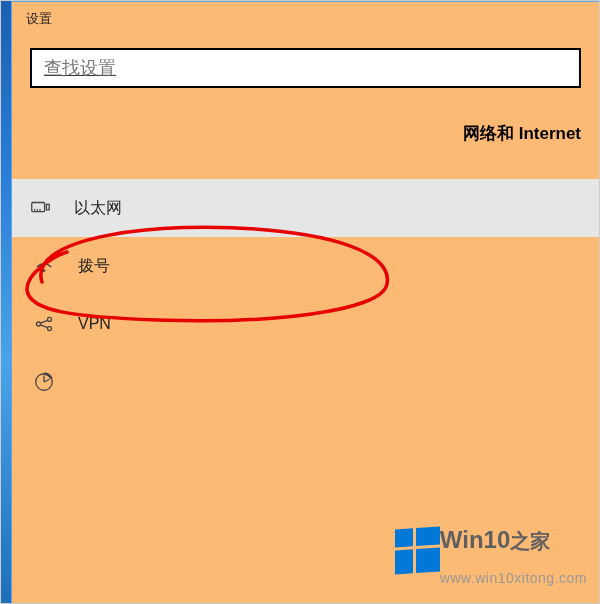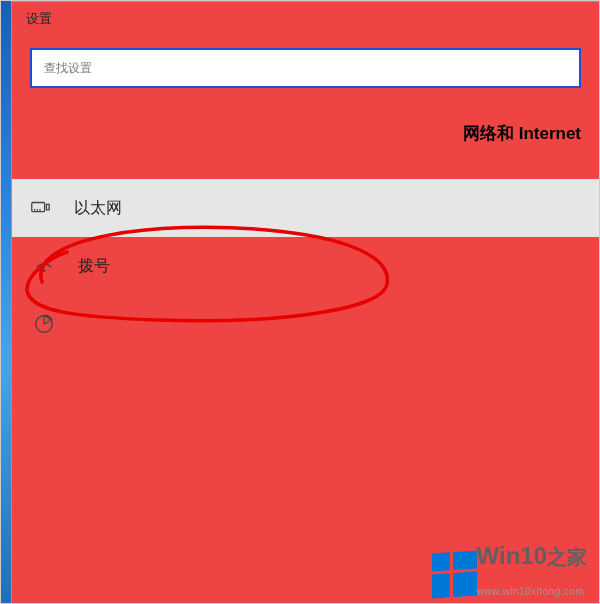--- a/index.html
+++ b/index.html
@@ -22,41 +22,42 @@
       width: 10px;
       height: 100%;
       background: linear-gradient(to bottom, #1a5fb4 0%, #2b7fd9 30%, #4aa3e8 60%, #1e6fb8 100%);
     }
     .app {
       position: absolute;
       left: 10px;
       right: 0;
       top: 0;
       bottom: 0;
-      background: #ef4444;
+      background: #fdba74;
       border-top: 1px solid #5aa5e6;
       border-left: 1px solid #5aa5e6;
     }
     .titlebar {
       padding: 8px 14px 4px 14px;
       font-size: 13px;
       color: #222;
     }
     .search-wrap {
       padding: 16px 18px 10px 18px;
     }
     .search-input {
       width: 100%;
       height: 40px;
-      border: 2px solid #1d4ed8;
+      border: 2px solid #000000;
       padding: 0 12px;
-      font-size: 12px;
+      font-size: 18px;
       font-family: inherit;
       color: #333;
       outline: none;
+      text-decoration: underline;
     }
     .search-input::placeholder {
       color: #777;
     }
     .section-title {
       padding: 24px 18px 18px 18px;
       font-size: 17px;
       font-weight: 600;
       color: #000;
       text-align: right;
@@ -110,23 +111,23 @@
       position: absolute;
       pointer-events: none;
       stroke: #e60000;
       fill: none;
       stroke-width: 3.5;
       stroke-linecap: round;
     }
     .watermark {
       position: absolute;
       right: 12px;
-      bottom: 6px;
-      display: flex;
-      align-items: flex-end;
+      bottom: 18px;
+      display: flex;
+      align-items: flex-start;
     }
     .win-logo {
       display: grid;
       grid-template-columns: 18px 24px;
       grid-template-rows: 18px 24px;
       gap: 3px;
       transform: skewY(-4deg);
     }
     .win-logo div {
       background: #0078d7;
@@ -138,21 +139,21 @@
     }
     .wm-main {
       font-size: 24px;
       font-weight: 600;
       color: #606060;
     }
     .wm-main .zh {
       font-size: 20px;
     }
     .wm-sub {
-      font-size: 10px;
+      font-size: 14px;
       color: #999;
       letter-spacing: 0.5px;
       margin-top: 19px;
     }
   </style>
 </head>
 <body>
 
 <div class="edge-left"></div>
 
@@ -185,20 +186,32 @@
     <div class="menu-item">
       <span class="menu-icon">
         <svg viewBox="0 0 24 24">
             <path d="M4 13 Q12 6 20 13"></path>
             <circle cx="12" cy="17" r="1.5" fill="#444" stroke="none"></circle>
           </svg>
       </span>
       <span class="menu-label">拨号</span>
     </div>
 
+    <div class="menu-item">
+      <span class="menu-icon">
+        <svg viewBox="0 0 24 24">
+            <circle cx="6" cy="12" r="2.2"></circle>
+            <circle cx="18" cy="7" r="2.2"></circle>
+            <circle cx="18" cy="17" r="2.2"></circle>
+            <line x1="8" y1="11" x2="16" y2="8"></line>
+            <line x1="8" y1="13" x2="16" y2="16"></line>
+          </svg>
+      </span>
+      <span class="menu-label">VPN</span>
+    </div>
 
     <div class="menu-item">
       <span class="menu-icon">
         <svg viewBox="0 0 24 24">
             <circle cx="12" cy="12" r="9"></circle>
             <path d="M12 3 A9 9 0 0 1 20 8" stroke-width="3"></path>
             <line x1="12" y1="12" x2="12" y2="5"></line>
             <line x1="12" y1="12" x2="18" y2="9"></line>
           </svg>
       </span>

